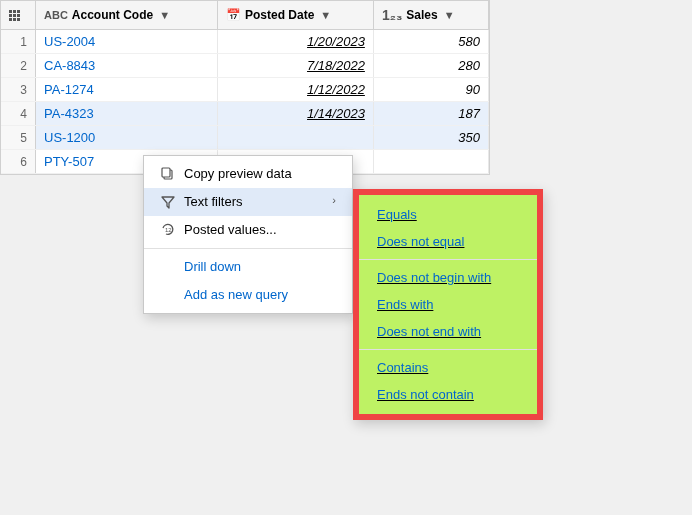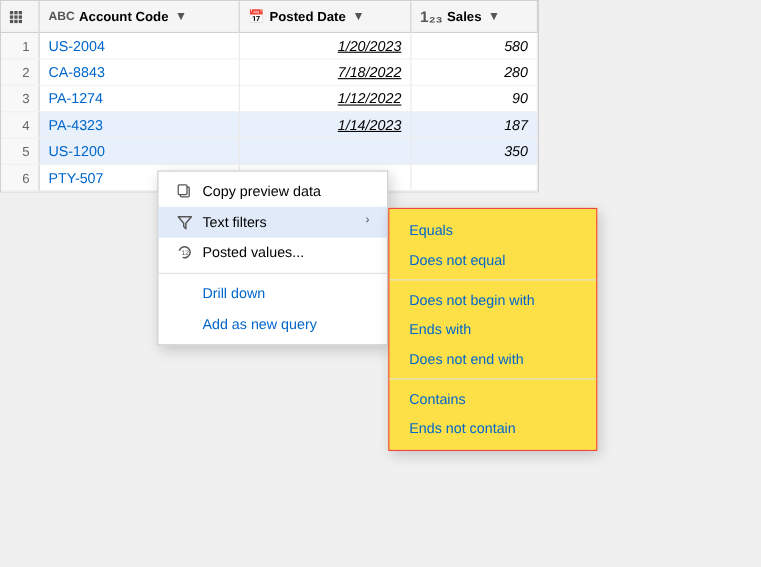--- a/index.html
+++ b/index.html
@@ -156,26 +156,27 @@
 
     .menu-item.blue-text {
       color: #0066cc;
     }
 
     
     .submenu {
       position: absolute;
       top: 189px;
       left: 353px;
-      background: #fde047;
-      border: 1px solid #ef4444;
+      background: #bef264;
+      border: 6px solid #ef4444;
       box-shadow: 2px 4px 12px rgba(0,0,0,0.18);
       min-width: 190px;
       z-index: 101;
       padding: 6px 0;
+      text-decoration: underline;
     }
 
     .submenu-item {
       display: flex;
       align-items: center;
       padding: 6px 18px;
       cursor: pointer;
       color: #0066cc;
       font-size: 13px;
     }

